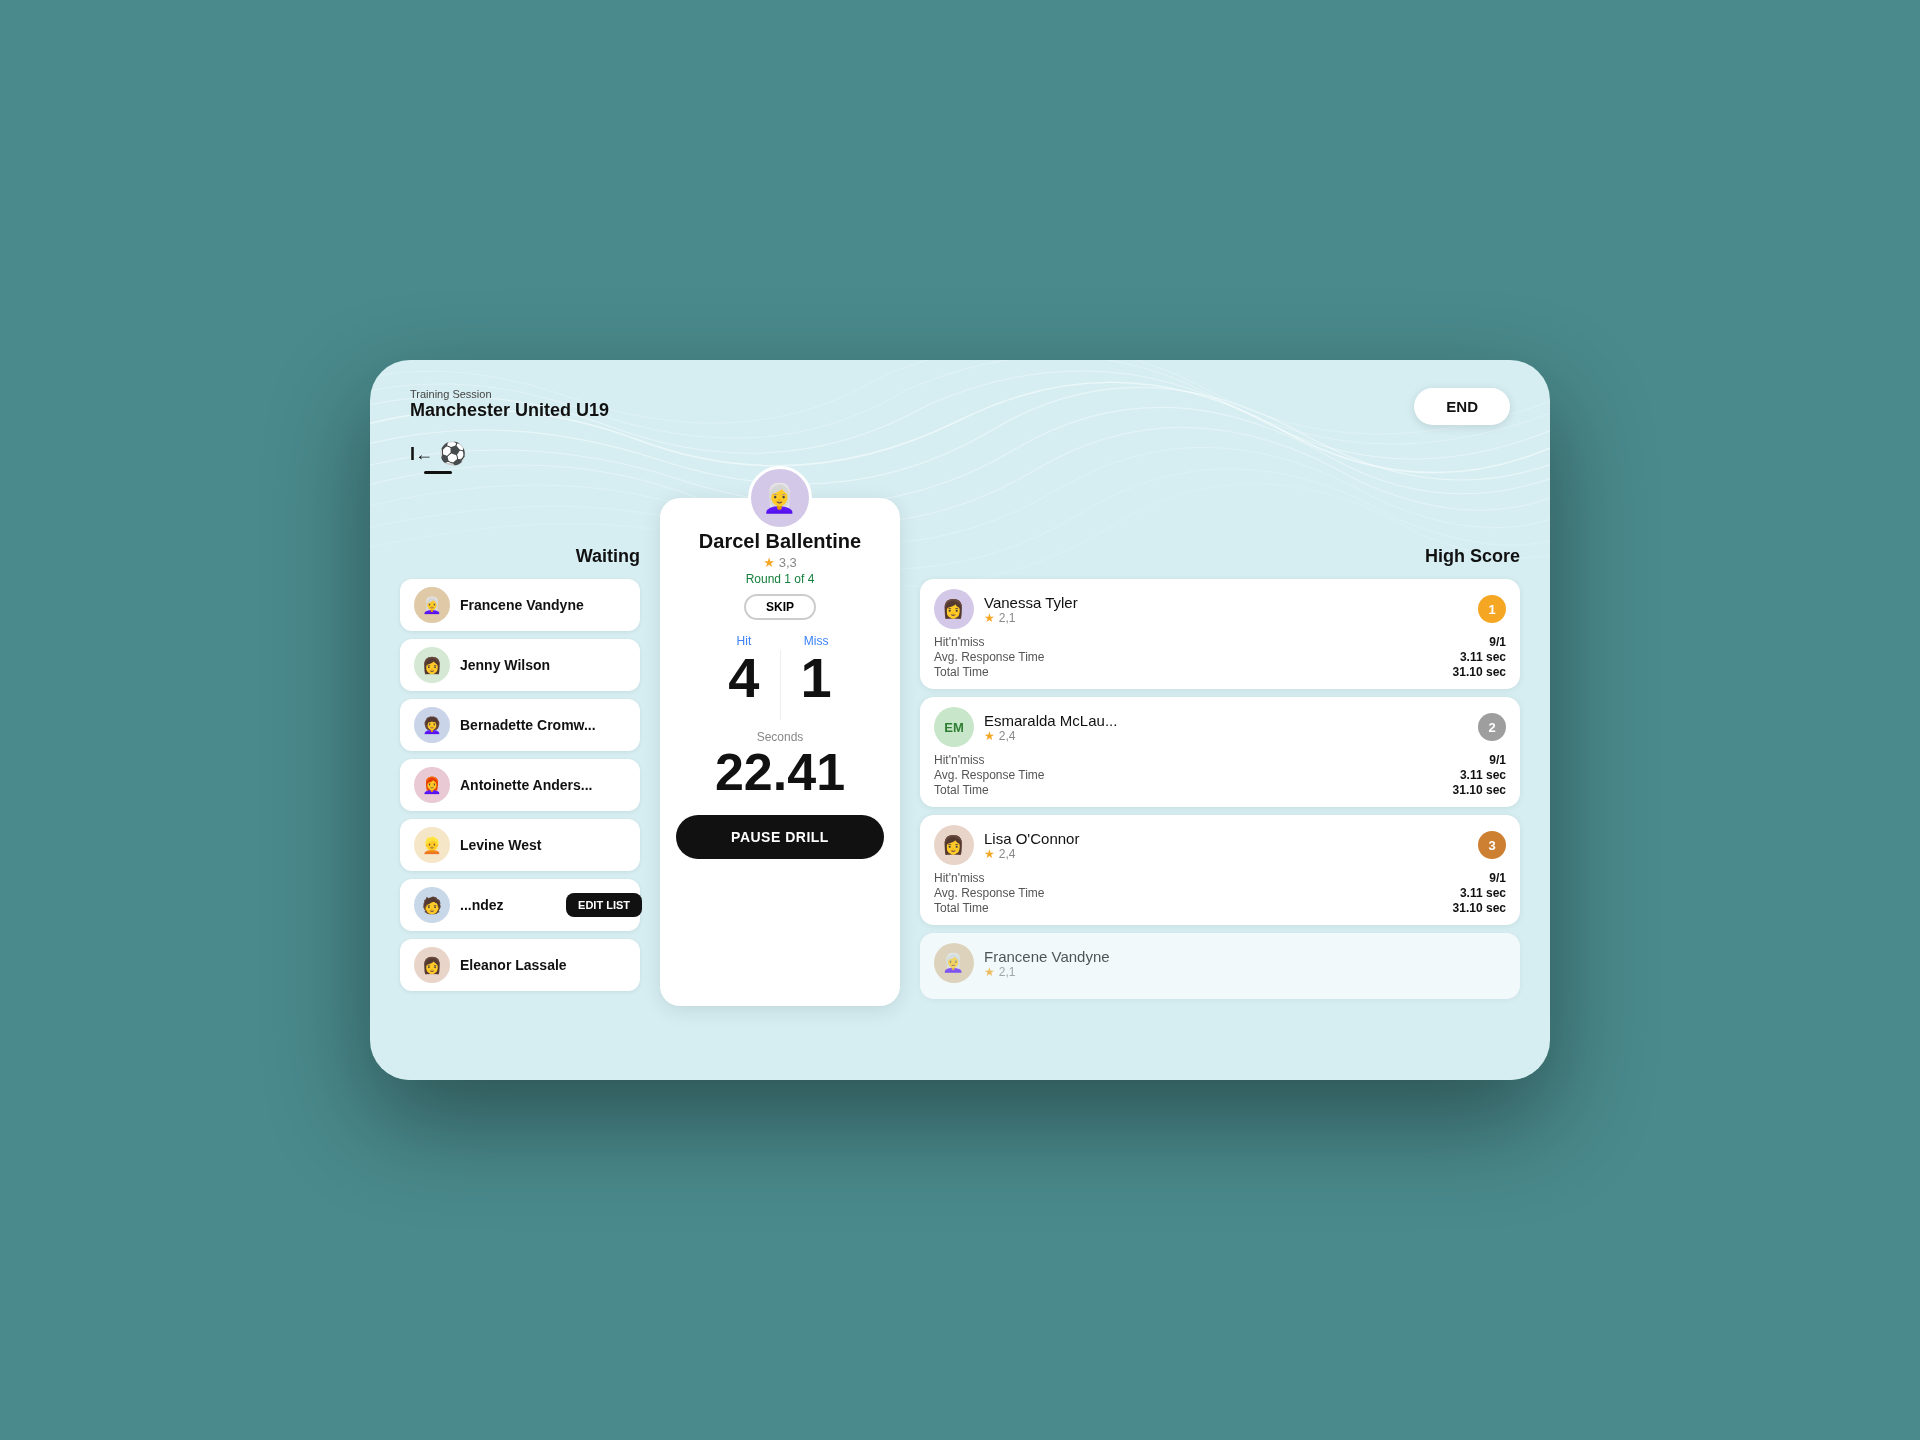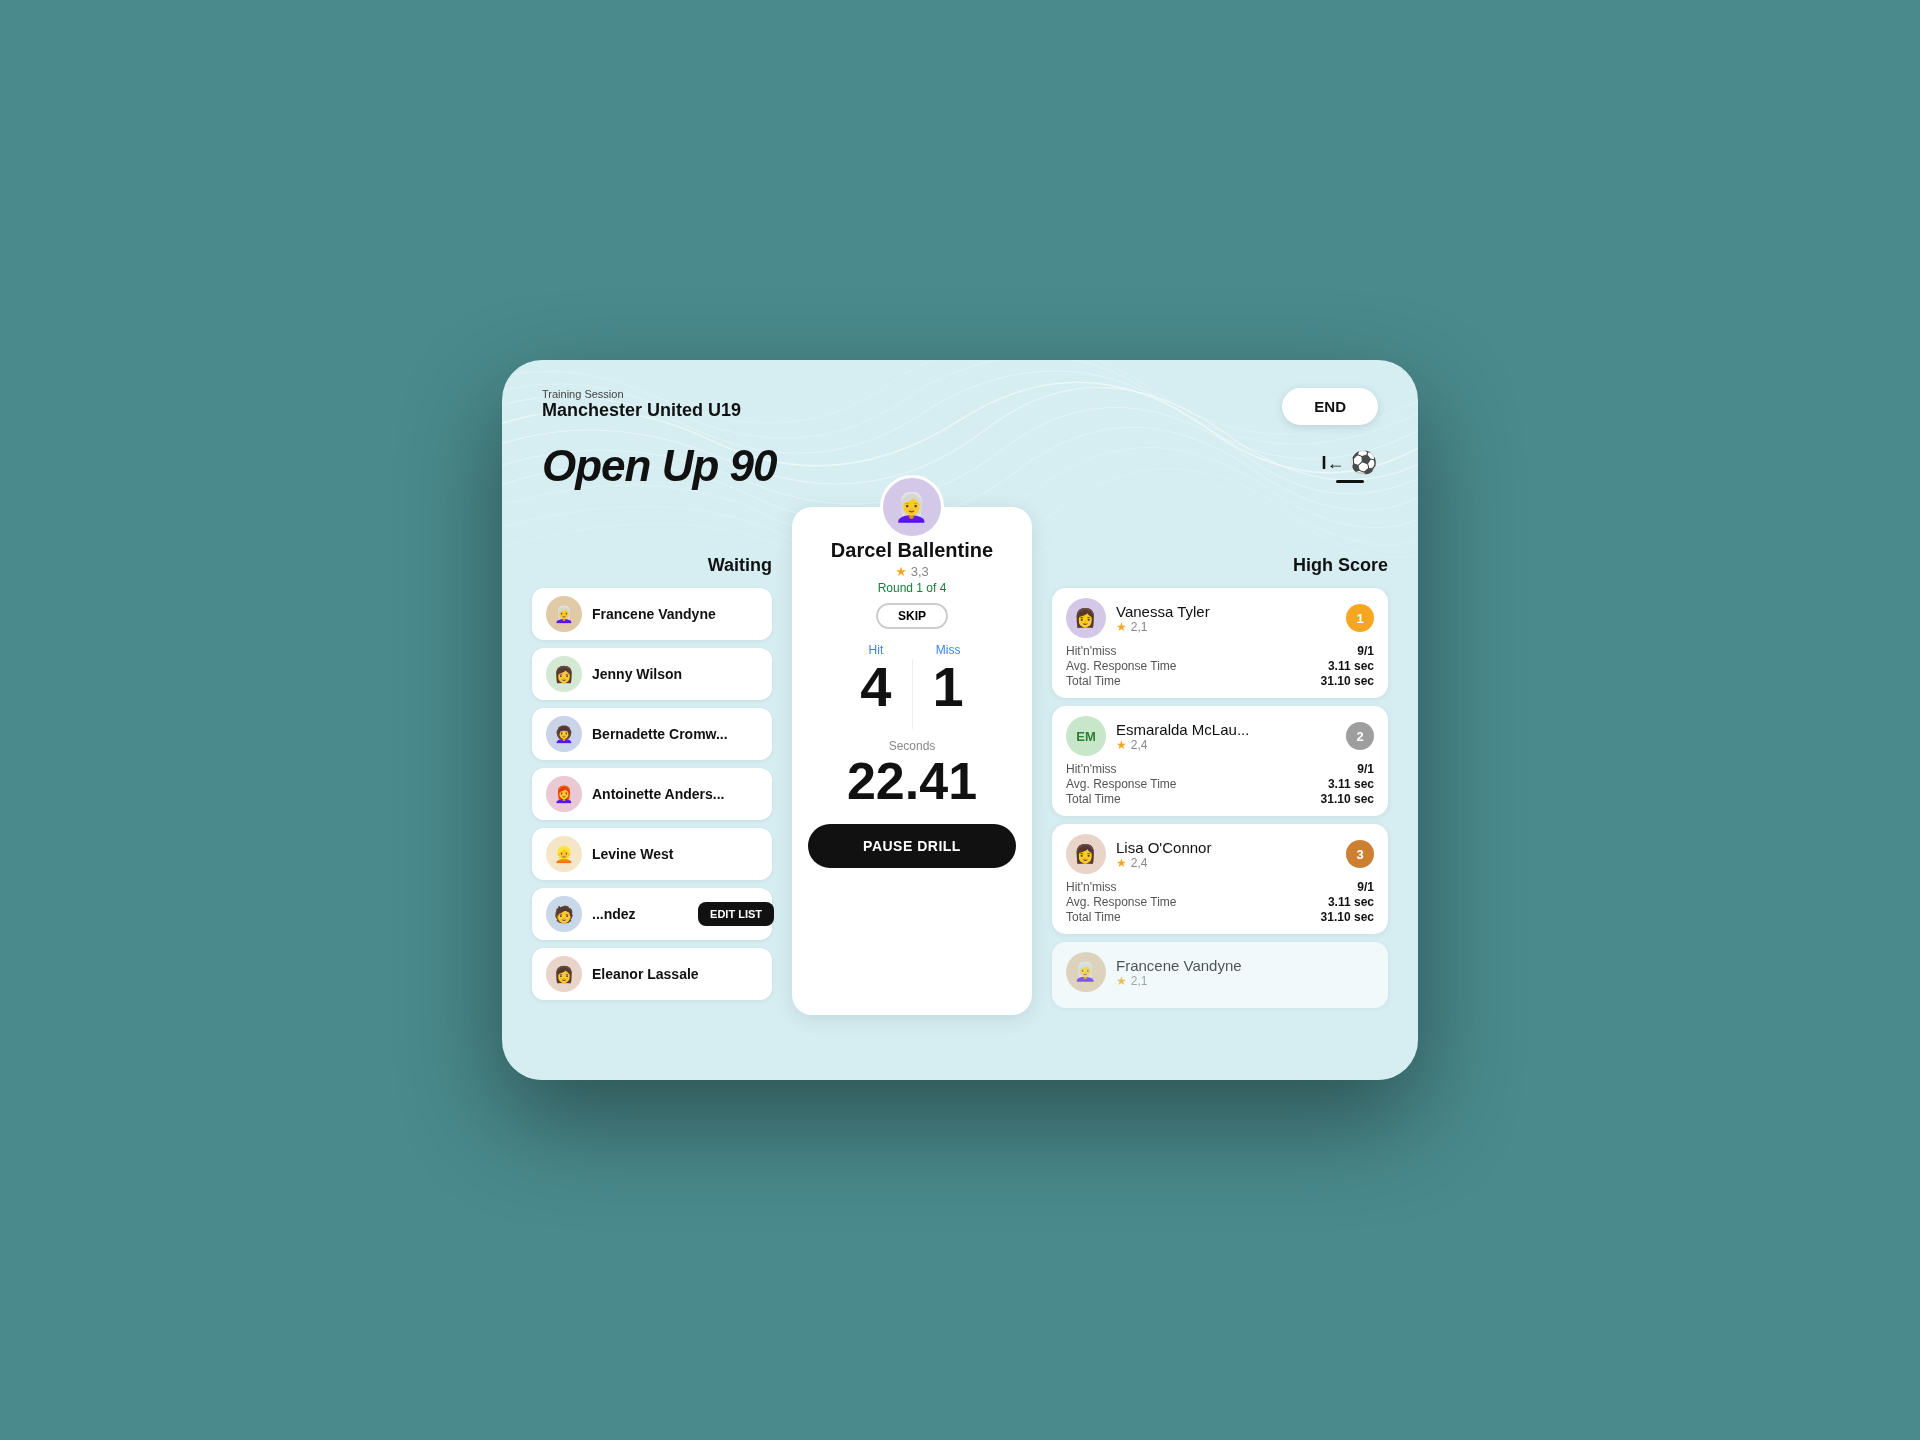--- a/index.html
+++ b/index.html
@@ -8,21 +8,21 @@
       height: 1440px;
       background: #4a8a8c;
       display: flex;
       align-items: center;
       justify-content: center;
       font-family: -apple-system, BlinkMacSystemFont, 'Segoe UI', Arial, sans-serif;
       overflow: hidden;
     }
 
     .device-frame {
-      width: 916px;
+      width: 1180px;
       height: 720px;
       background: #d6eef2;
       border-radius: 40px;
       position: relative;
       overflow: hidden;
       box-shadow: 0 40px 100px rgba(0,0,0,0.4);
     }
 
     
     .wave-bg {
@@ -476,21 +476,20 @@
 
   <div class="header">
     <div class="header-left">
       <div class="training-label">Training Session</div>
       <div class="team-name">Manchester United U19</div>
     </div>
     <button class="end-button">END</button>
   </div>
 
   <div class="drill-title-area">
-    <div class="drill-title">Open Up 90</div>
     <div class="drill-icon-area">
       <div class="drill-icon-row">
         <span class="icon-arrow">I←</span>
         <span>⚽</span>
       </div>
       <div class="icon-line"></div>
     </div>
   </div>
 
   <div class="main-content">

